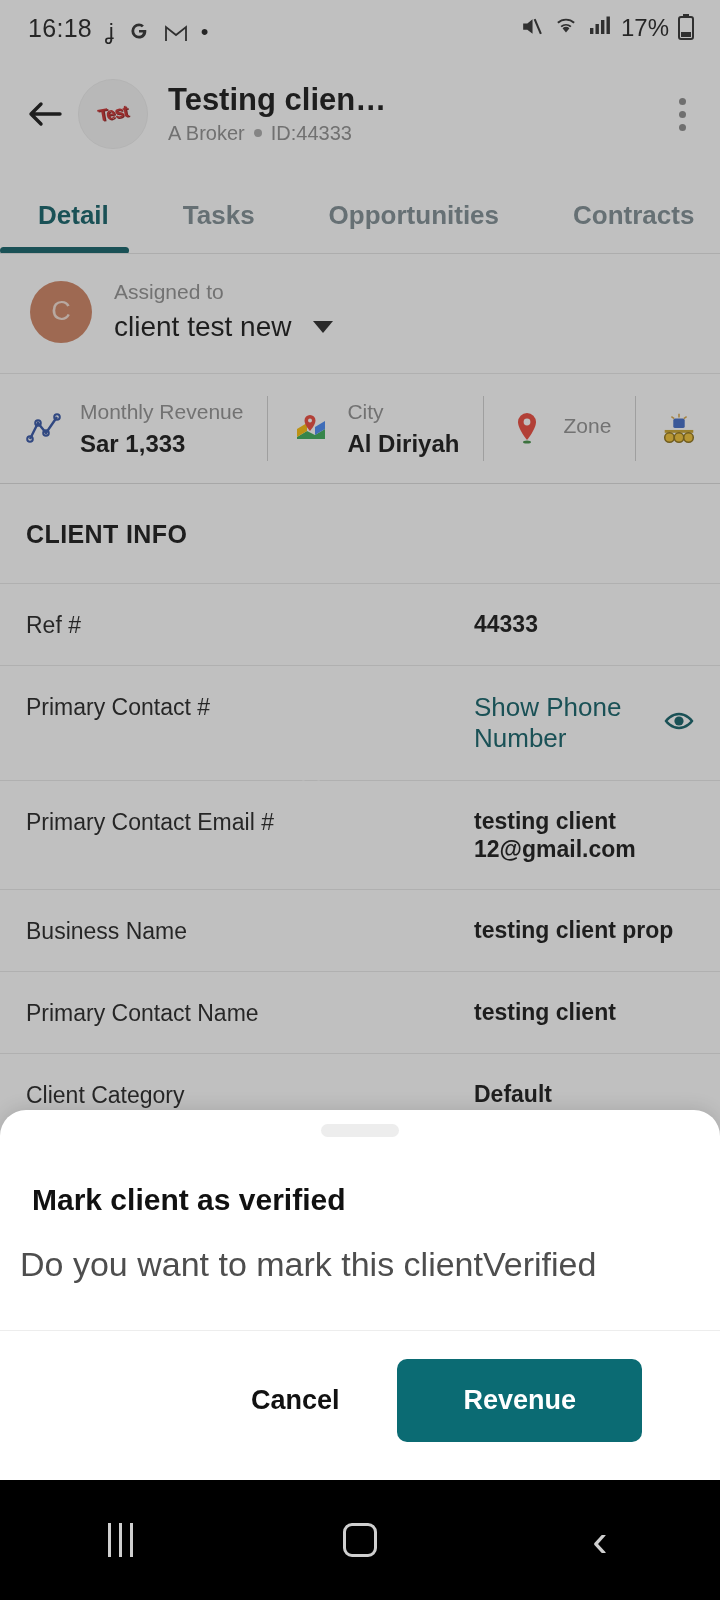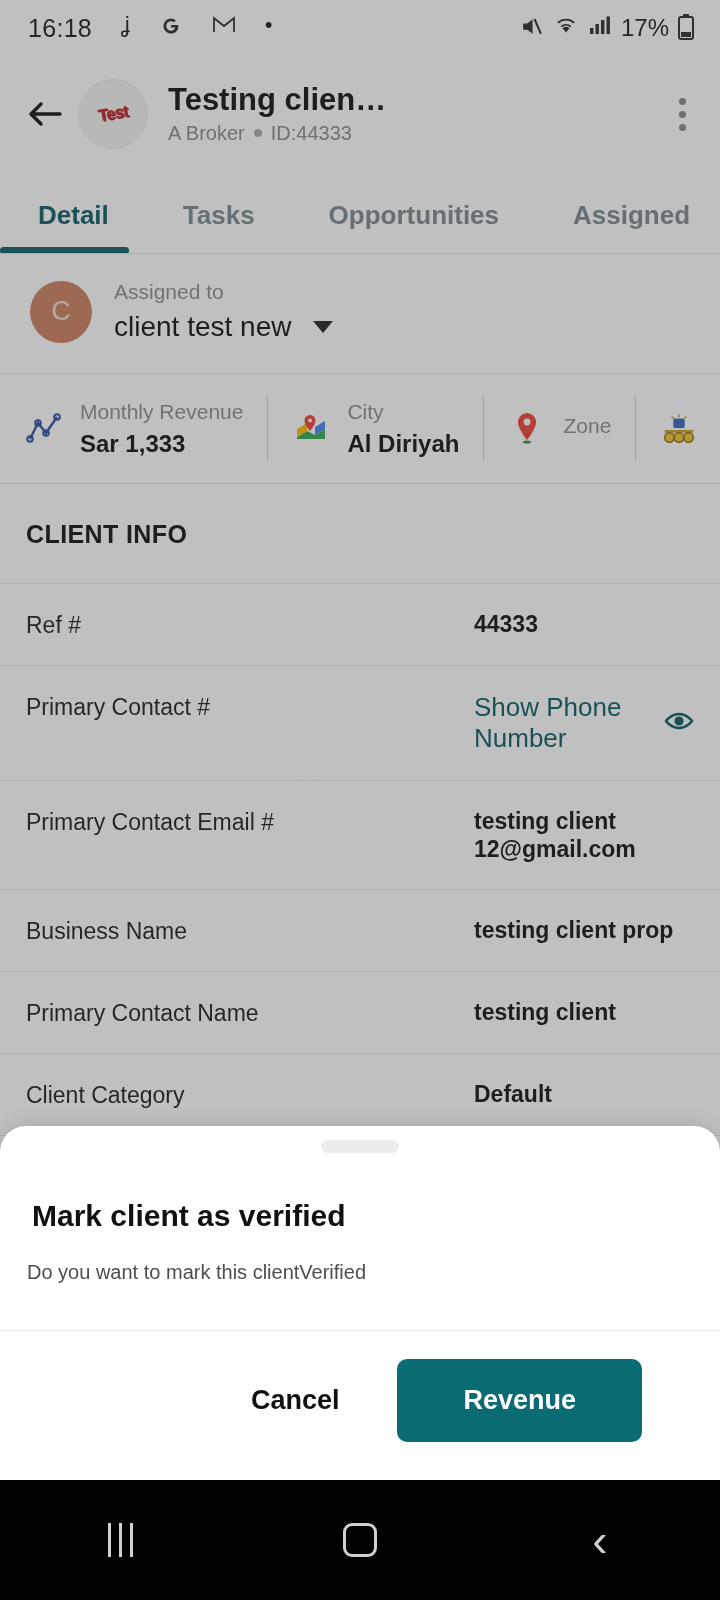--- a/index.html
+++ b/index.html
@@ -24,21 +24,21 @@
   #app-content { position: absolute; inset: 0; background:#ffffff; }
 
   
   .statusbar {
     height: 56px; display: flex; align-items: center;
     justify-content: space-between;
     padding: 0 26px 0 28px;
     background: #ffffff;
     color: #1c1c1c;
   }
-  .sb-left { display: flex; align-items: flex-start; gap: 29px; }
+  .sb-left { display: flex; align-items: flex-end; gap: 13px; }
   .sb-time { font-size: 25px; font-weight: 400; letter-spacing: .3px; }
   .sb-ico { font-size: 22px; line-height: 1; display: inline-flex; align-items: center; }
   .sb-right { display: flex; align-items: flex-start; gap: 9px; }
   .sb-batt { font-size: 24px; }
 
   
   .header {
     height: 116px; display: flex; align-items: center; padding: 0 24px 0 26px; gap: 14px;
     background: #ffffff;
   }
@@ -126,21 +126,21 @@
 
   
   .sheet {
     position: absolute; left: 0; right: 0; bottom: 120px;
     background: #ffffff; border-radius: 26px 26px 0 0;
     box-shadow: 0 -2px 18px rgba(0,0,0,.12);
     padding-top: 14px;
   }
   .handle { width: 78px; height: 13px; border-radius: 8px; background: #ededed; margin: 0 auto 8px auto; }
   .sheet-title { font-size: 30px; font-weight: 700; color: #111; padding: 38px 32px 0 32px; }
-  .sheet-body { font-size: 20px; color: #4e4e4e; padding: 28px 32px 46px 27px; }
+  .sheet-body { font-size: 34px; color: #4e4e4e; padding: 28px 32px 46px 20px; }
   .sheet-actions {
     display: flex; align-items: center; justify-content: flex-end; gap: 44px;
     border-top: 1px solid #ededed; padding: 28px 78px 38px 32px;
   }
   .btn-cancel { font-size: 27px; font-weight: 700; color: #111; padding: 18px 14px; background: none; border: none; }
   .btn-confirm {
     font-size: 27px; font-weight: 700; color: #ffffff; background: #0b6b73;
     border: none; border-radius: 10px; padding: 26px 66px;
   }
 
@@ -232,21 +232,21 @@
           <i></i>
           <i></i>
           <i></i>
         </div>
       </div>
 
       <div class="tabs">
         <div class="tab active">Detail</div>
         <div class="tab">Tasks</div>
         <div class="tab">Opportunities</div>
-        <div class="tab">Assigned</div>
+        <div class="tab">Contracts</div>
       </div>
 
       <div class="assigned">
         <div class="circ">C</div>
         <div>
           <div class="assigned-label">Assigned to</div>
           <div class="assigned-value">
             <span>client test new</span>
             <span class="caret"></span>
           </div>

